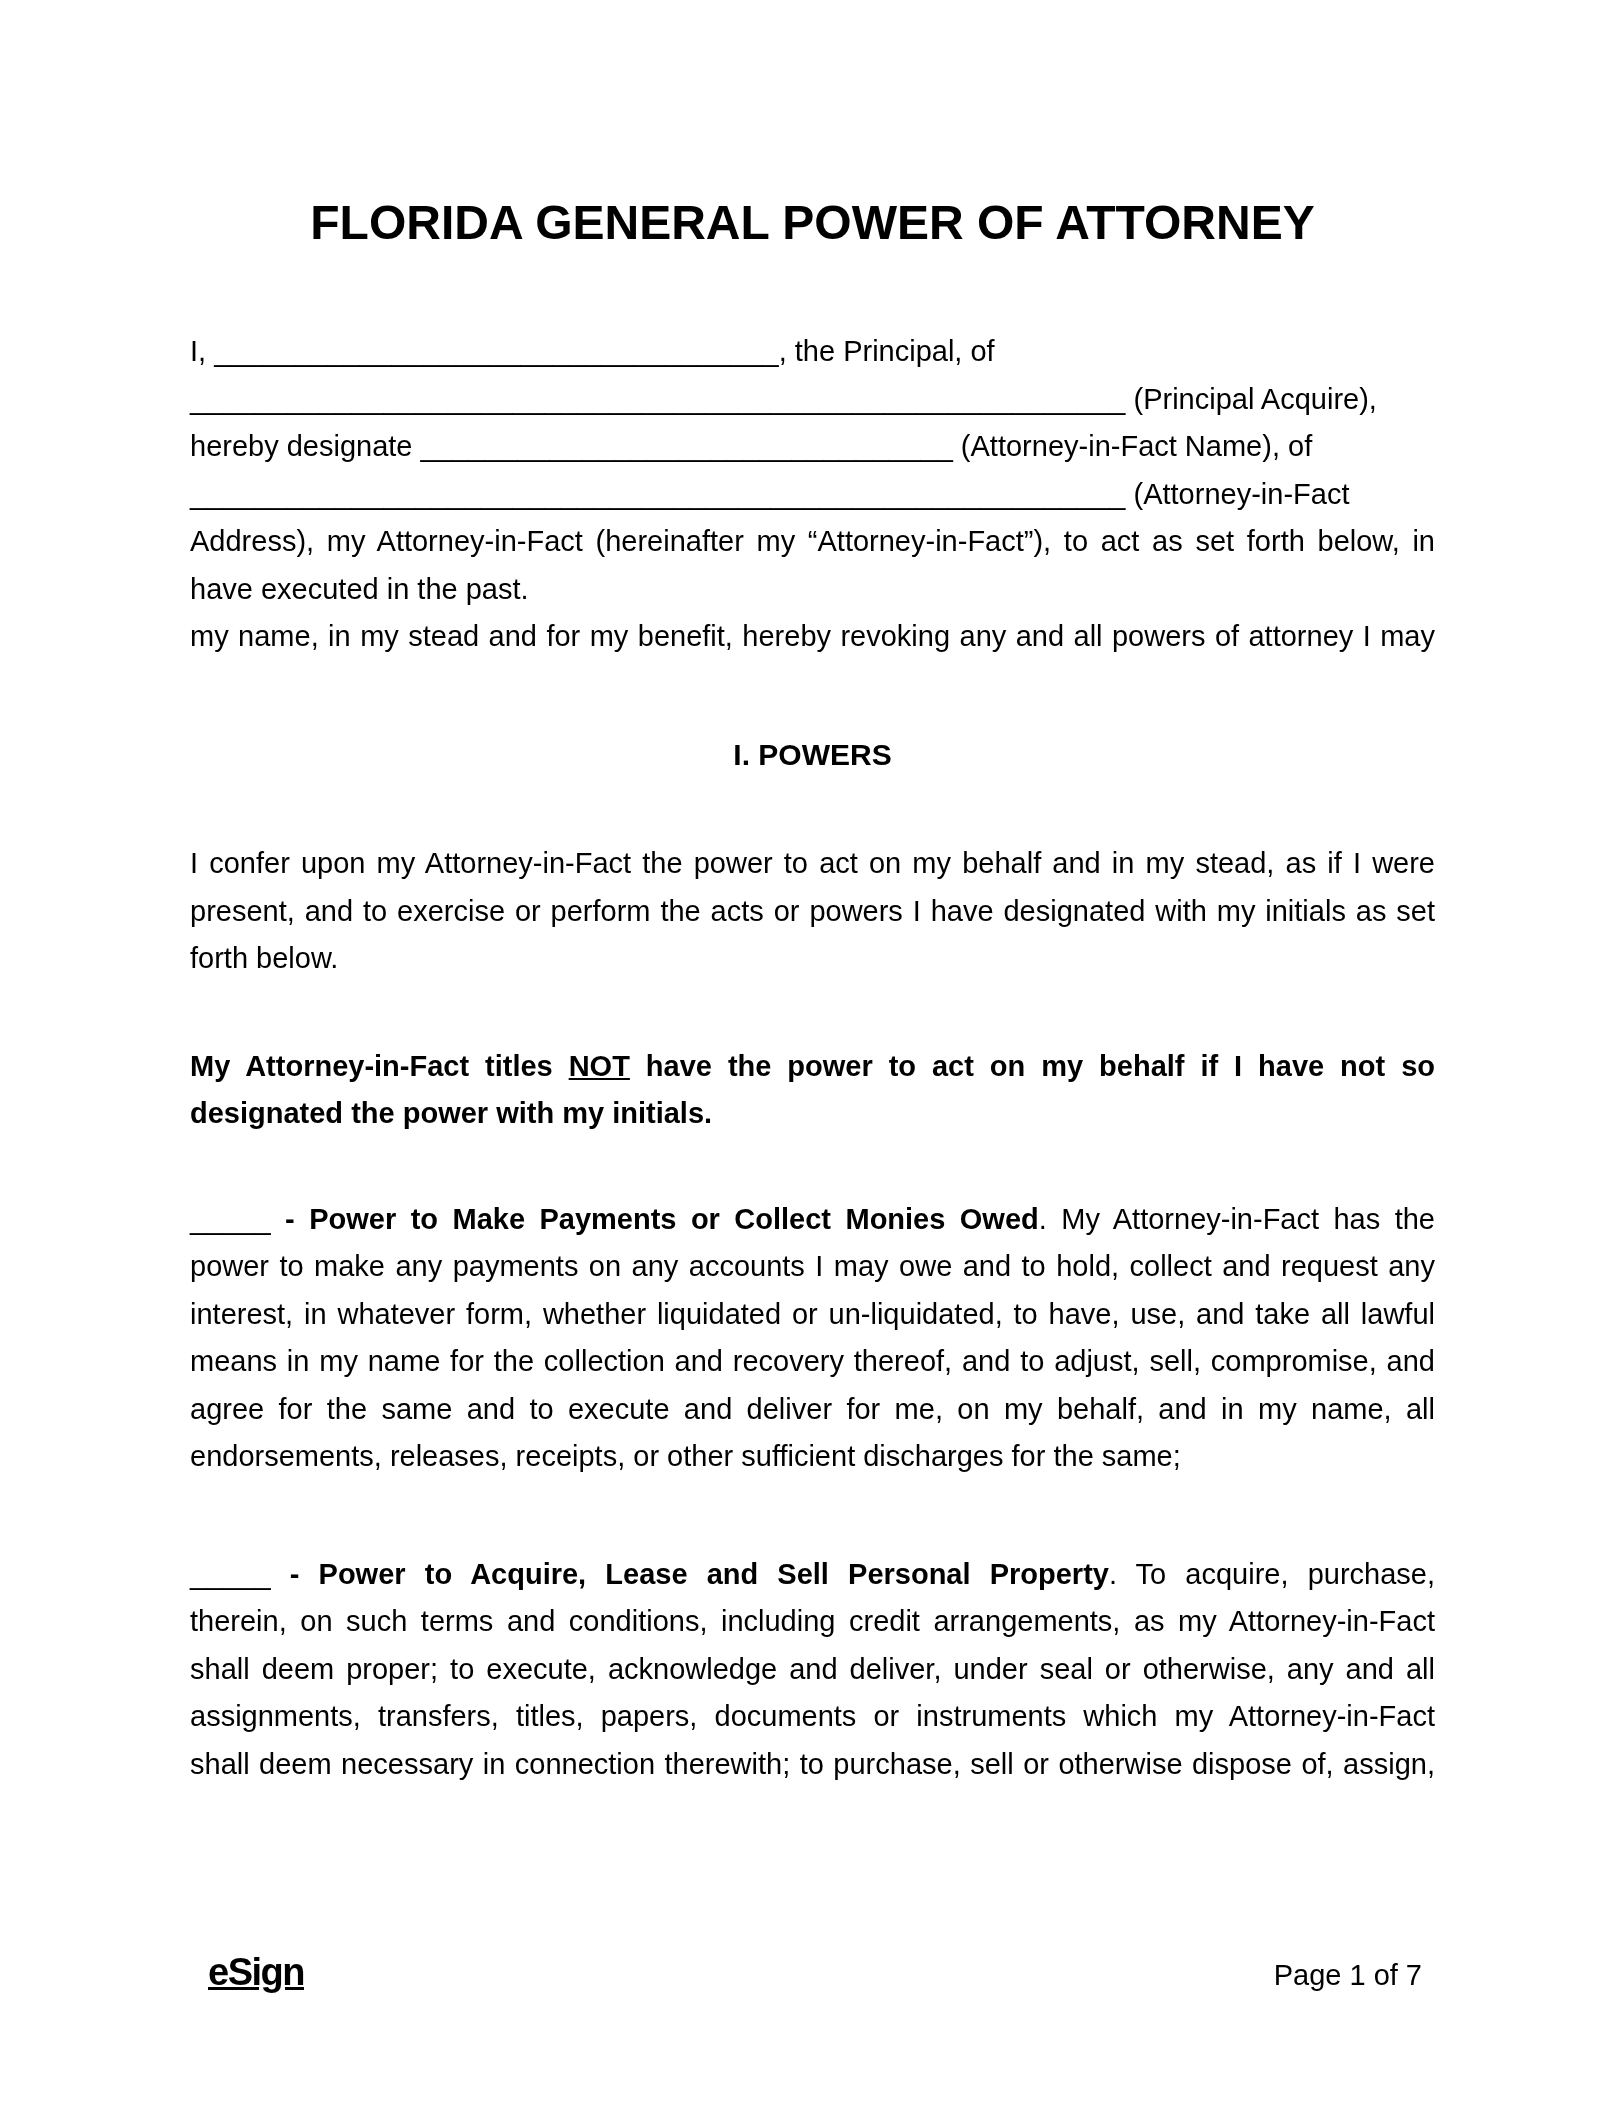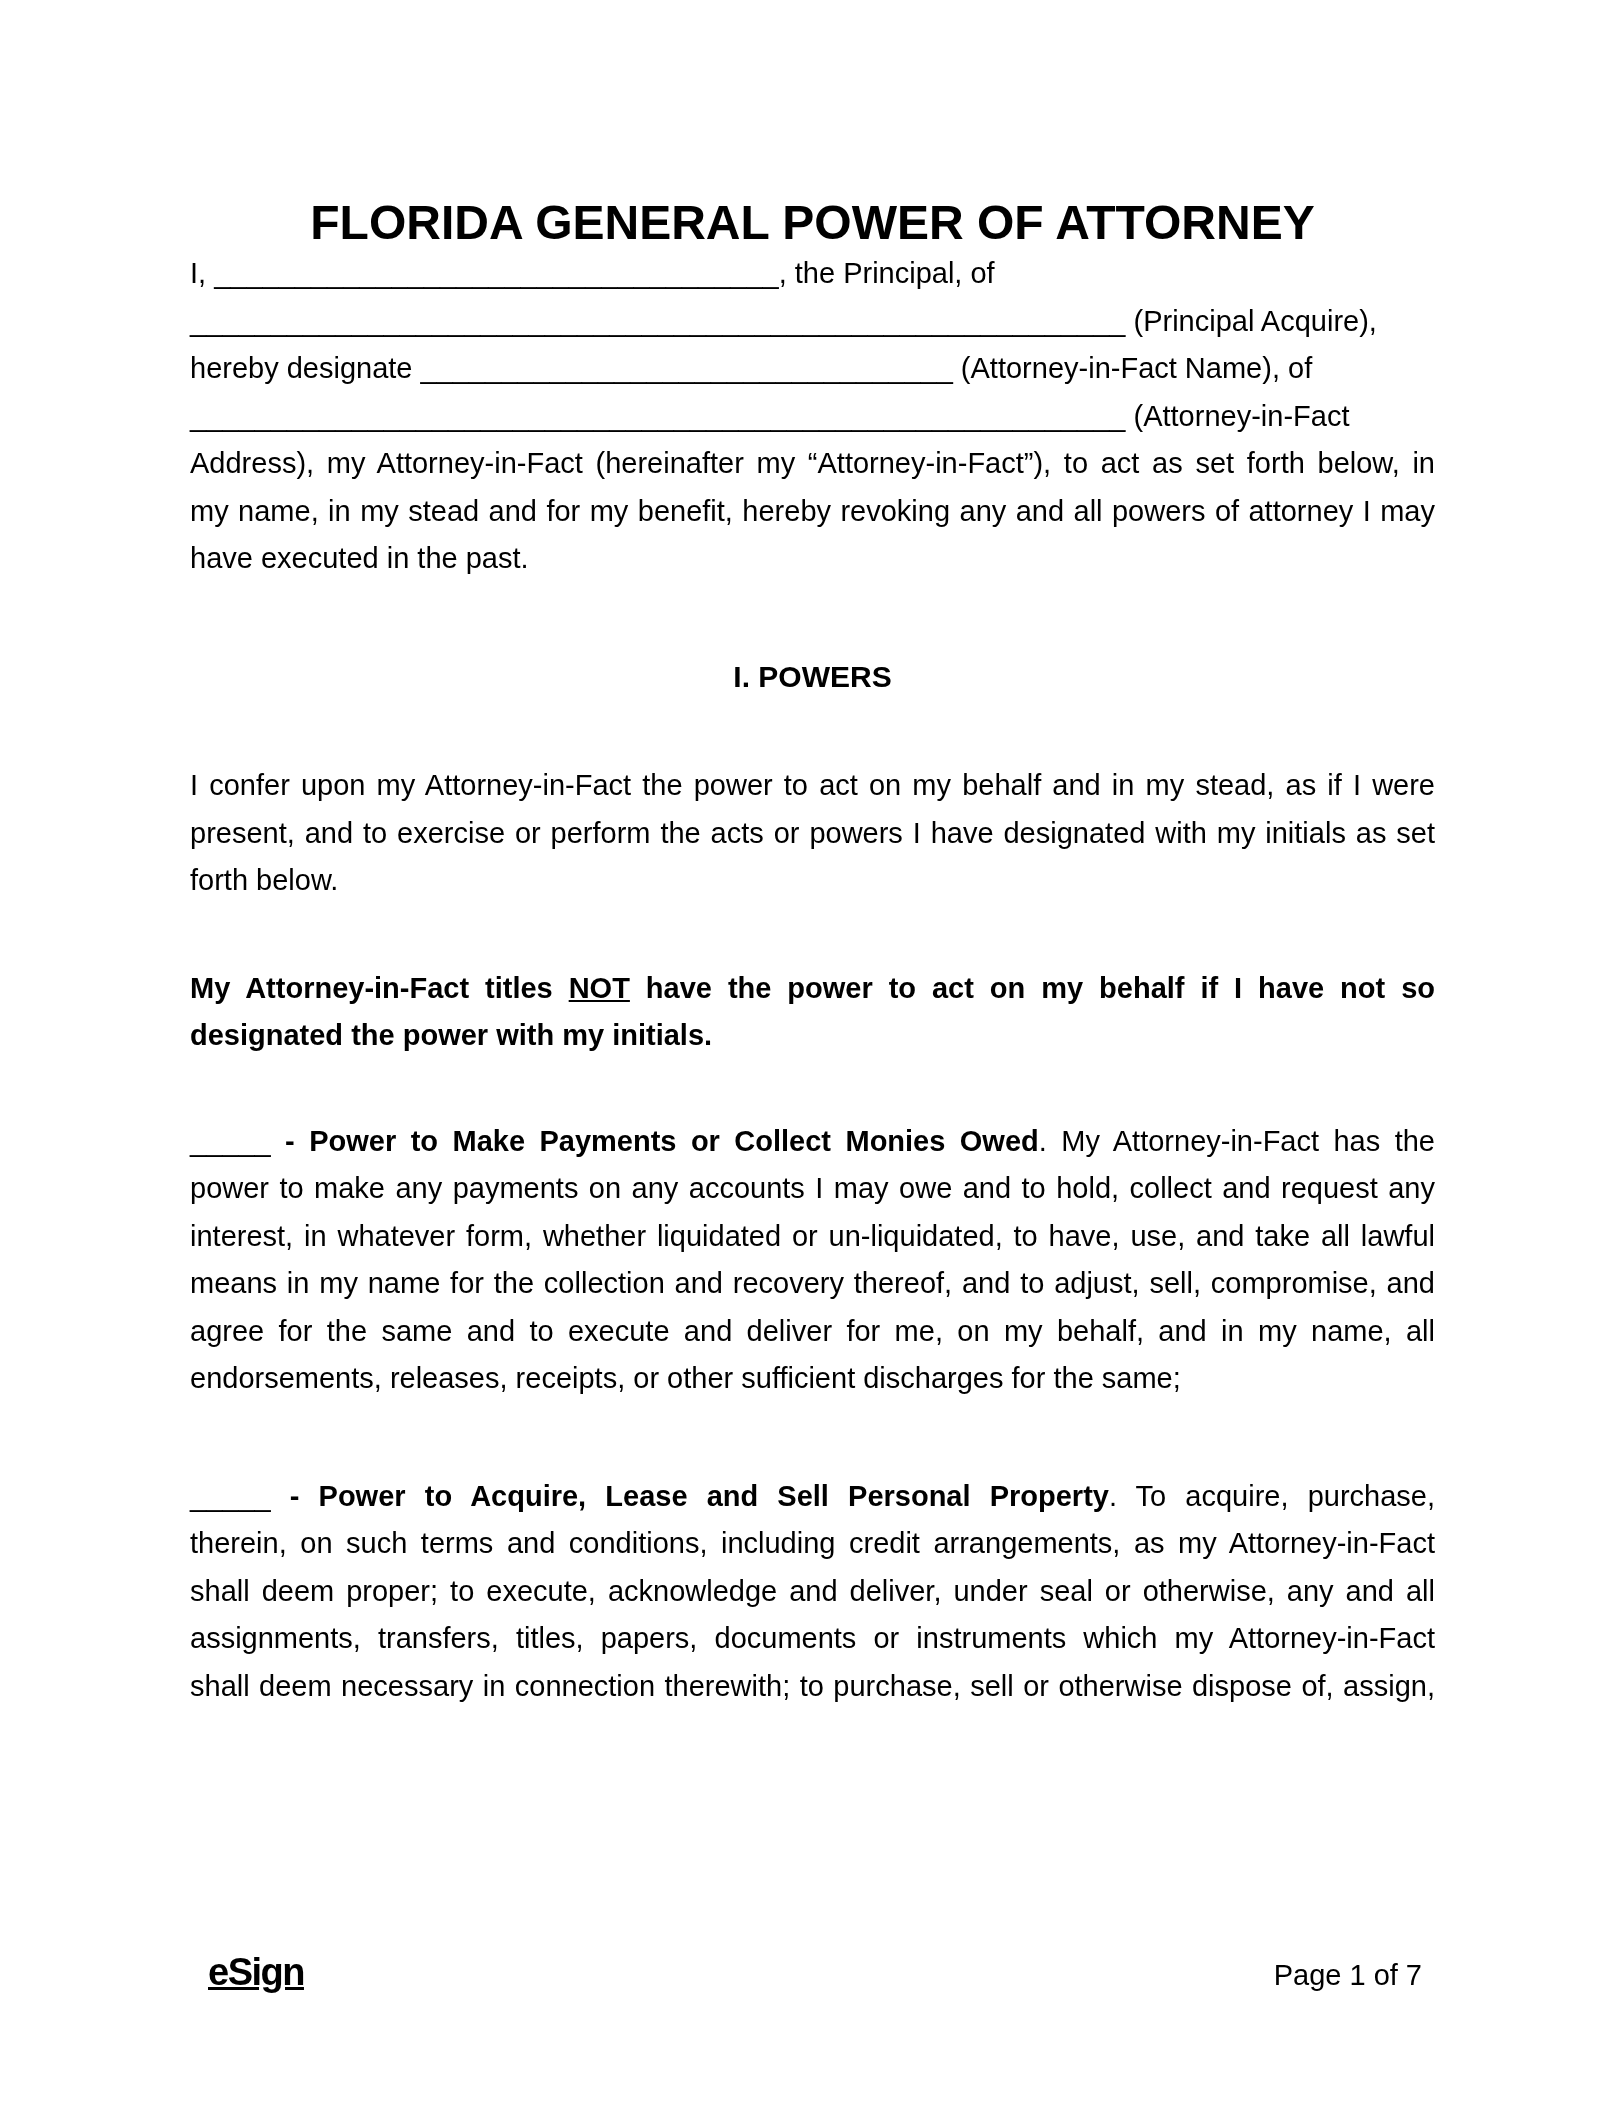--- a/index.html
+++ b/index.html
@@ -18,21 +18,21 @@
     text-align:center;white-space:nowrap;
   }
   .heading{
     margin:70px 0 0 0;
     font-size:30px;line-height:47.5px;font-weight:bold;
     text-align:center;
   }
   .para{font-size:29px;line-height:47.5px;}
   .para .line{text-align:left;}
   .para .line.fill{text-align:justify;text-align-last:justify;}
-  .mt78{}
+  .mt78{margin-top:78px;}
   .mt62{margin-top:62px;}
   .mt60{margin-top:60px;}
   .mt58{margin-top:58px;}
   .mt70{margin-top:70px;}
   .b{font-weight:bold;}
   .u{text-decoration:underline;}
   .footer{
     position:absolute;left:208px;top:1950px;width:1214px;
     display:flex;justify-content:space-between;align-items:baseline;
   }
@@ -48,22 +48,22 @@
 
 <div class="content">
   <h1 class="title">FLORIDA GENERAL POWER OF ATTORNEY</h1>
 
   <div class="para mt78">
       <div class="line"><span>I, </span><span>___________________________________</span><span>, the Principal, of</span></div>
       <div class="line"><span>__________________________________________________________</span><span> (Principal Acquire),</span></div>
       <div class="line"><span>hereby designate </span><span>_________________________________</span><span> (Attorney-in-Fact Name), of</span></div>
       <div class="line"><span>__________________________________________________________</span><span> (Attorney-in-Fact</span></div>
       <div class="line fill"><span>Address), my Attorney-in-Fact (hereinafter my “Attorney-in-Fact”), to act as set forth below, in</span></div>
+      <div class="line"><span>have executed in the past.</span></div>
       <div class="line fill"><span>my name, in my stead and for my benefit, hereby revoking any and all powers of attorney I may</span></div>
-      <div class="line"><span>have executed in the past.</span></div>
     </div>
 
   <h2 class="heading">I. POWERS</h2>
 
   <div class="para mt62">
       <div class="line fill"><span>I confer upon my Attorney-in-Fact the power to act on my behalf and in my stead, as if I were</span></div>
       <div class="line fill"><span>present, and to exercise or perform the acts or powers I have designated with my initials as set</span></div>
       <div class="line"><span>forth below.</span></div>
     </div>
 

